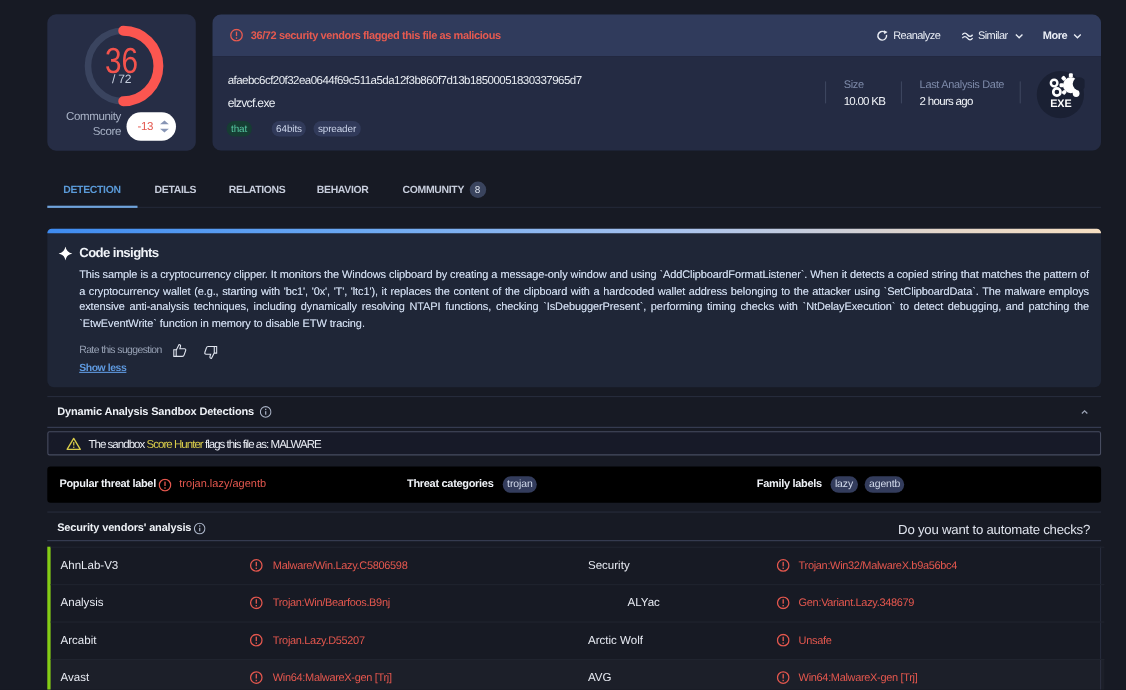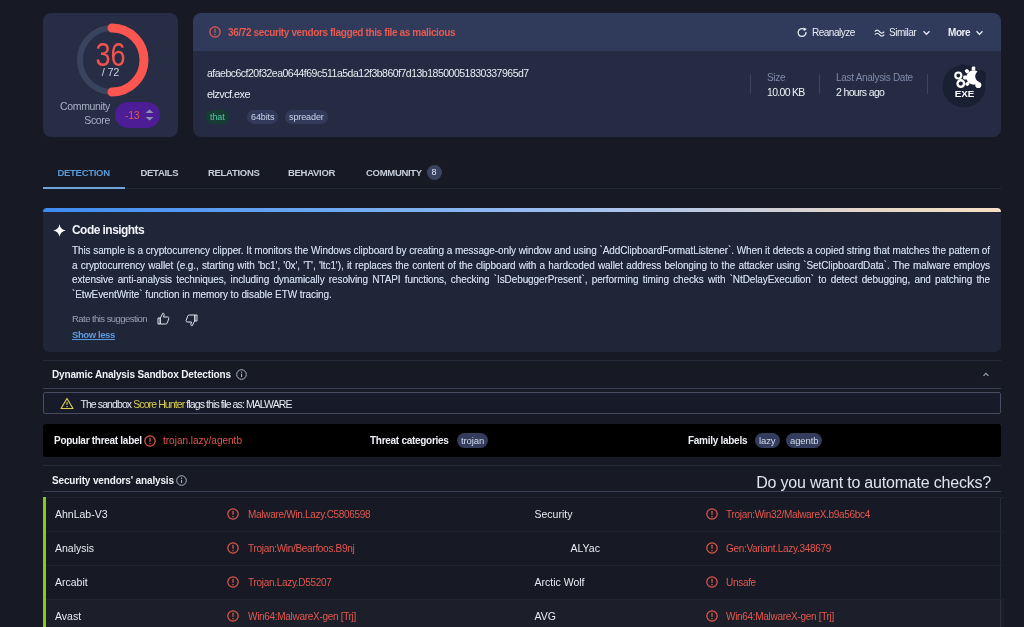--- a/index.html
+++ b/index.html
@@ -56,21 +56,21 @@
 <body>
 
 <div id="scorecard" class="abs">
   <svg class="abs" style="left:29px; top:7px;" width="80" height="80" viewBox="0 0 80 80">
     <circle cx="40" cy="40" r="32" fill="none" stroke="#3a445f" stroke-width="6"></circle>
     <path d="M 40 8 A 32 32 0 0 1 40 72" fill="none" stroke="#fb5650" stroke-width="9" stroke-linecap="round"></path>
   </svg>
   <div class="abs" style="left:0; top:25px; width:135px; text-align:center; color:#f4534d; font-size:33px; line-height:33px; font-weight:400; transform:scaleX(0.82);">36</div>
   <div class="abs" style="left:0; top:53px; width:135px; text-align:center; color:#c6cede; font-size:11px; line-height:12px; letter-spacing:-0.2px;">/ 72</div>
   <div class="abs" style="left:0px; top:87px; width:67px; text-align:right; color:#a8b2c6; font-size:10.5px; letter-spacing:-0.35px; line-height:13.5px;">Community Score</div>
-  <div class="abs" style="left:72px; top:89px; width:45px; height:26px; background:#4c1d95; border-radius:13px;">
+  <div class="abs" style="left:72px; top:89px; width:45px; height:26px; background:#ffffff; border-radius:13px;">
     <span class="abs" style="left:10px; top:7px; color:#e4574e; font-size:10.5px; letter-spacing:-0.3px;">-13</span>
     <svg class="abs" style="left:29px; top:6px;" width="11" height="14" viewBox="0 0 11 14">
       <path d="M1.5 5 L5.5 1.5 L9.5 5 Z" fill="#8795b5"></path>
       <path d="M1.5 9 L5.5 12.5 L9.5 9 Z" fill="#8795b5"></path>
     </svg>
   </div>
 </div>
 
 <div id="topright" class="abs">
   <div id="banner" class="abs">
@@ -198,21 +198,21 @@
   <span class="abs pill" style="left:743px; top:9px;">agentb</span>
 </div>
 
 <div class="abs hairline" style="left:43px; top:465px; width:958px;"></div>
 <span class="abs sechdr" style="left:52px; top:474.5px;">Security vendors' analysis</span>
 <svg class="abs" style="left:176px; top:474.5px;" width="11" height="11" viewBox="0 0 11 11">
   <circle cx="5.5" cy="5.5" r="4.8" fill="none" stroke="#aab3c6" stroke-width="1"></circle>
   <rect x="5" y="4.8" width="1.1" height="3.2" fill="#aab3c6"></rect>
   <rect x="5" y="2.6" width="1.1" height="1.2" fill="#aab3c6"></rect>
 </svg>
-<span class="abs" style="left:700px; top:474px; width:291px; text-align:right; color:#dfe3ed; font-size:16px; letter-spacing:-0.2px;">Do you want to automate checks?</span>
+<span class="abs" style="left:700px; top:474px; width:291px; text-align:right; color:#dfe3ed; font-size:12px; letter-spacing:-0.2px;">Do you want to automate checks?</span>
 
 <div class="abs" style="left:43px; top:491px; width:958px; height:1px; background:#394056;"></div>
 <div class="abs" id="vtable" style="left:43px; top:497px; width:958px; height:130px; border-left:3px solid #84cc16; border-right:1px solid #262b3c;">
   <div class="abs rowline" style="left:0; top:0px; width:958px;"></div>
   <span class="abs vendor" style="left:9px; top:11px;">AhnLab-V3</span>
   <svg class="abs" style="left:181px; top:10.5px;" width="12" height="12" viewBox="0 0 12 12">
       <circle cx="6" cy="6" r="5.2" fill="none" stroke="#e4574e" stroke-width="1.2"></circle>
       <rect x="5.4" y="2.8" width="1.2" height="4" fill="#e4574e"></rect>
       <rect x="5.4" y="8" width="1.2" height="1.3" fill="#e4574e"></rect>
     </svg>

